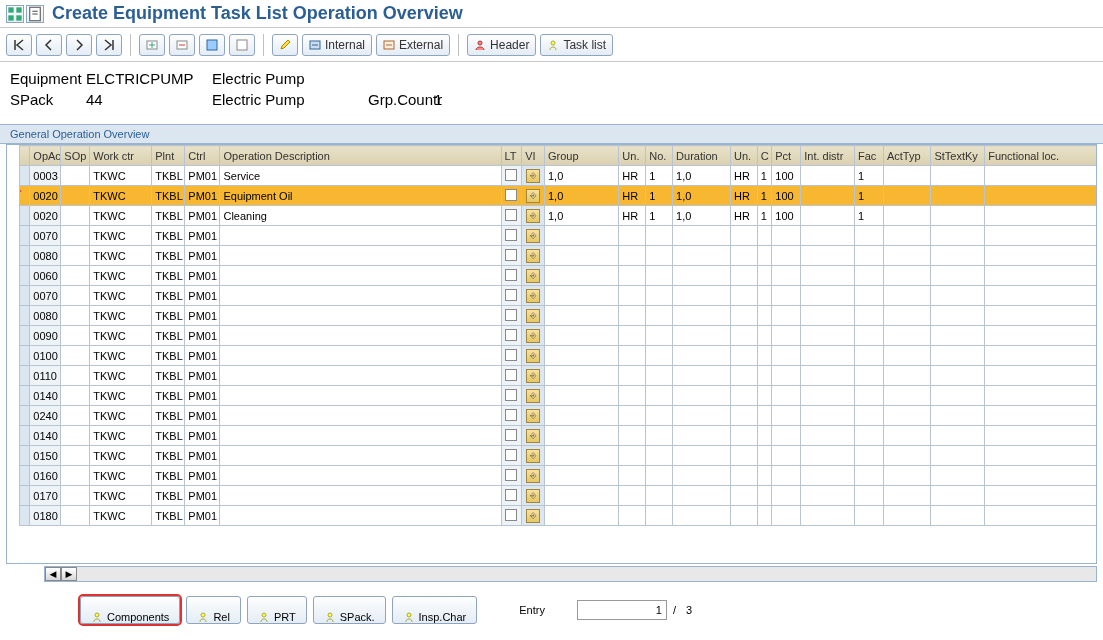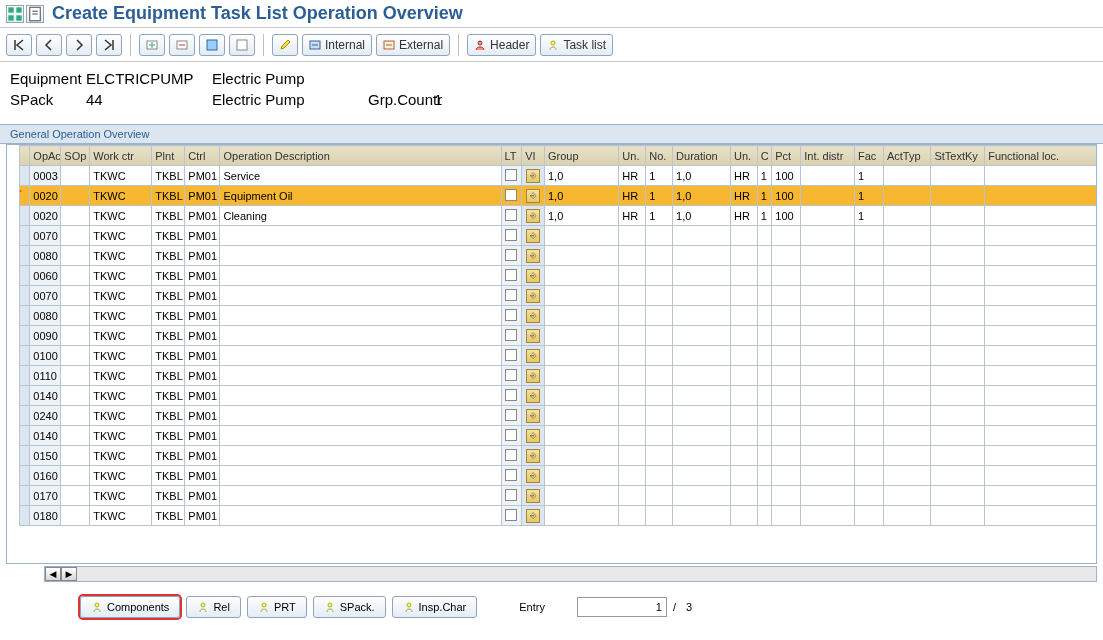--- a/index.html
+++ b/index.html
@@ -120,25 +120,25 @@
     display:flex;align-items:center;
   }
   .hscroll .arrow{width:16px;height:14px;border:1px solid #888;background:linear-gradient(#fff,#d8d8d8);display:flex;align-items:center;justify-content:center;font-size:9px;}
   .hscroll .track{flex:1;background:#e8e8e8;}
   .footer {
     display:flex; align-items:center;
     padding: 14px 10px 0 80px;
     gap:6px;
   }
   .fbtn {
-    height: 22px;
+    height: 28px;
     border: 1px solid #8fa5bf;
     border-radius: 3px;
     background: linear-gradient(#fefefe,#e3ecf5);
-    display:flex; align-items:center; justify-content:center;
+    display:flex; align-items:flex-end; justify-content:center;
     padding: 0 10px;
     font-size: 11px;
     gap:4px;
     cursor:pointer;
   }
   .fbtn.hl { outline:2px solid #d33; }
   .entrybox {
     width:90px;height:20px;border:1px solid #999;background:#fff;
     padding:0 4px;display:flex;align-items:center;justify-content:flex-end;
   }

